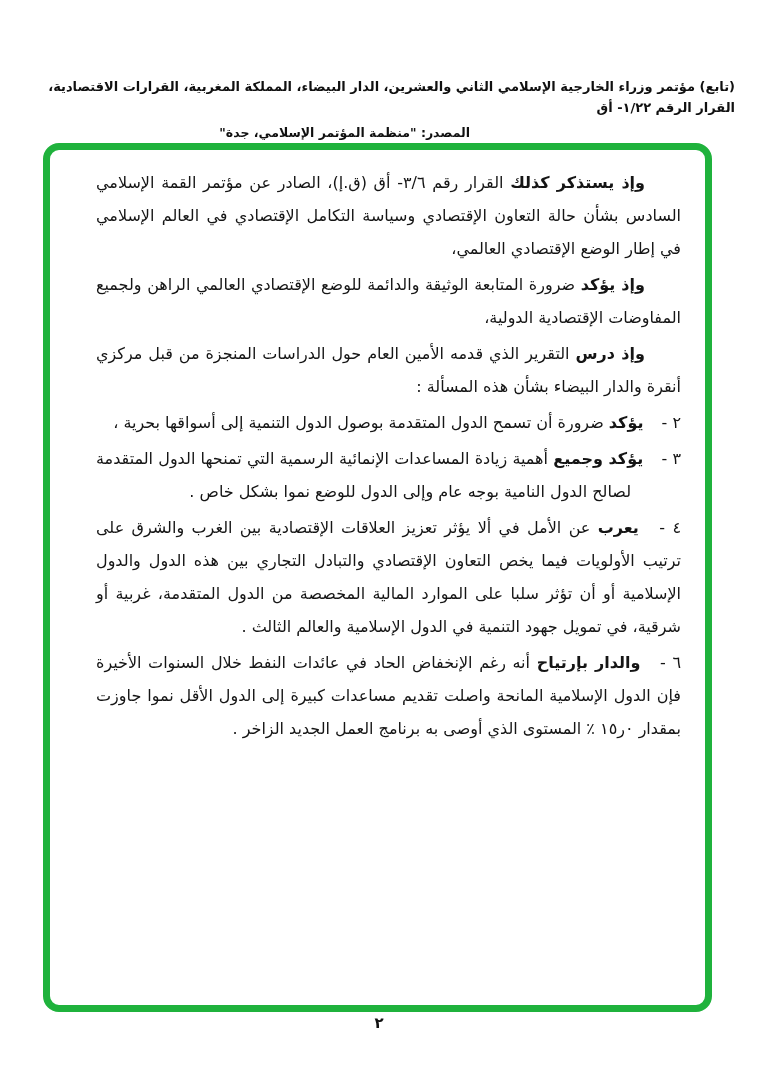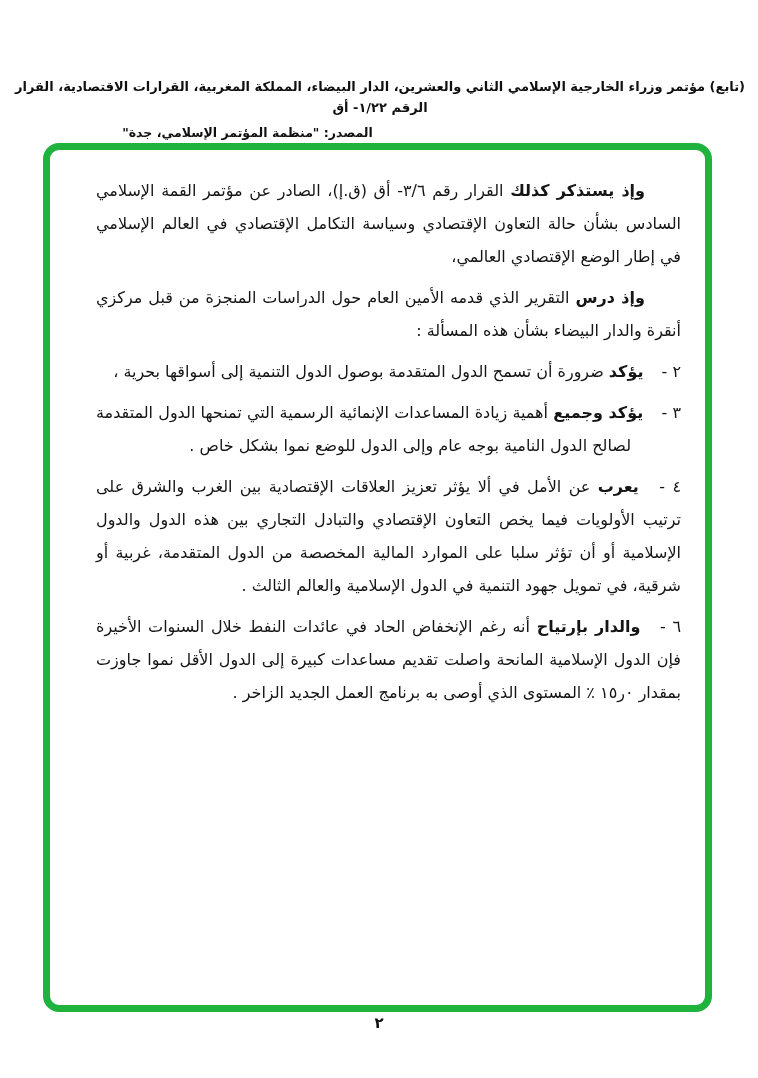--- a/index.html
+++ b/index.html
@@ -6,23 +6,23 @@
   body {
     width:758px; height:1078px;
     background:#ffffff;
     font-family:"DejaVu Sans", sans-serif;
     position:relative;
     color:#151515;
   }
   
   .header {
     position:absolute;
-    top:76px; right:8px; left:10px;
+    top:76px; right:23px; left:10px;
     direction:rtl;
-    text-align:center;
+    text-align:right;
     font-weight:bold;
     color:#101010;
   }
   .header-line1 {
     font-size:13px;
     line-height:21px;
     letter-spacing:0px;
   }
   .header-line2 {
     font-size:12.5px;
@@ -43,21 +43,21 @@
   .content {
     position:absolute;
     top:0; right:0; bottom:0; left:0;
     padding:16px 24px 0 46px;
     direction:rtl;
     text-align:justify;
     font-size:16px;
     line-height:33px;
     overflow:hidden;
   }
-  .content p { margin:8px 0 3px 0; }
+  .content p { margin:0 0 3px 0; }
   .para { text-indent:36px; }        
   .lead { font-weight:bold; }
   .item .marker { margin-left:13px; white-space:nowrap; }
   .item.hang {                       
     padding-right:50px;
     text-indent:-50px;
   }
   
   .pagenum {
     position:absolute;
@@ -77,20 +77,24 @@
 </div>
 
 <div class="frame">
   <div class="content">
 
     <p class="para">
       <span class="lead">وإذ يستذكر كذلك</span>
       <span>القرار رقم ٣/٦- أق (ق.إ)، الصادر عن مؤتمر القمة الإسلامي السادس بشأن حالة التعاون الإقتصادي وسياسة التكامل الإقتصادي في العالم الإسلامي في إطار الوضع الإقتصادي العالمي،</span>
     </p>
 
+    <p class="para">
+      <span class="lead">وإذ يؤكد</span>
+      <span>ضرورة المتابعة الوثيقة والدائمة للوضع الإقتصادي العالمي الراهن ولجميع المفاوضات الإقتصادية الدولية،</span>
+    </p>
 
 
     <p class="para">
       <span class="lead">وإذ درس</span>
       <span>التقرير الذي قدمه الأمين العام حول الدراسات المنجزة من قبل مركزي أنقرة والدار البيضاء بشأن هذه المسألة :</span>
     </p>
 
 
     <p class="item">
       <span class="marker">٢ -</span>

